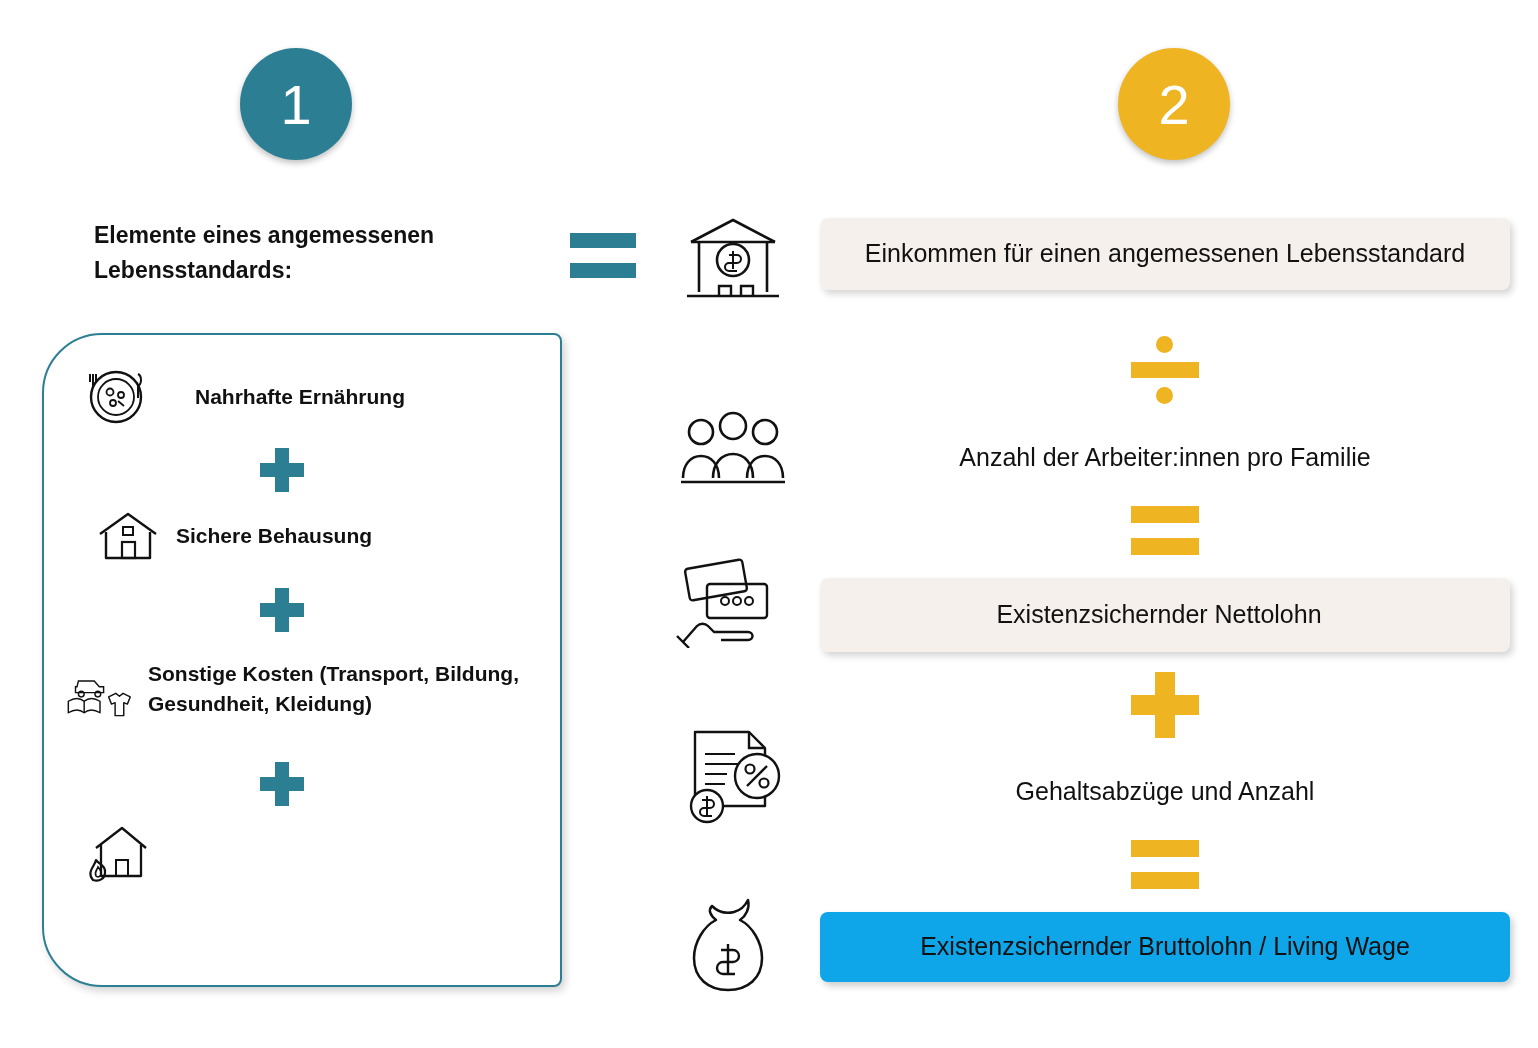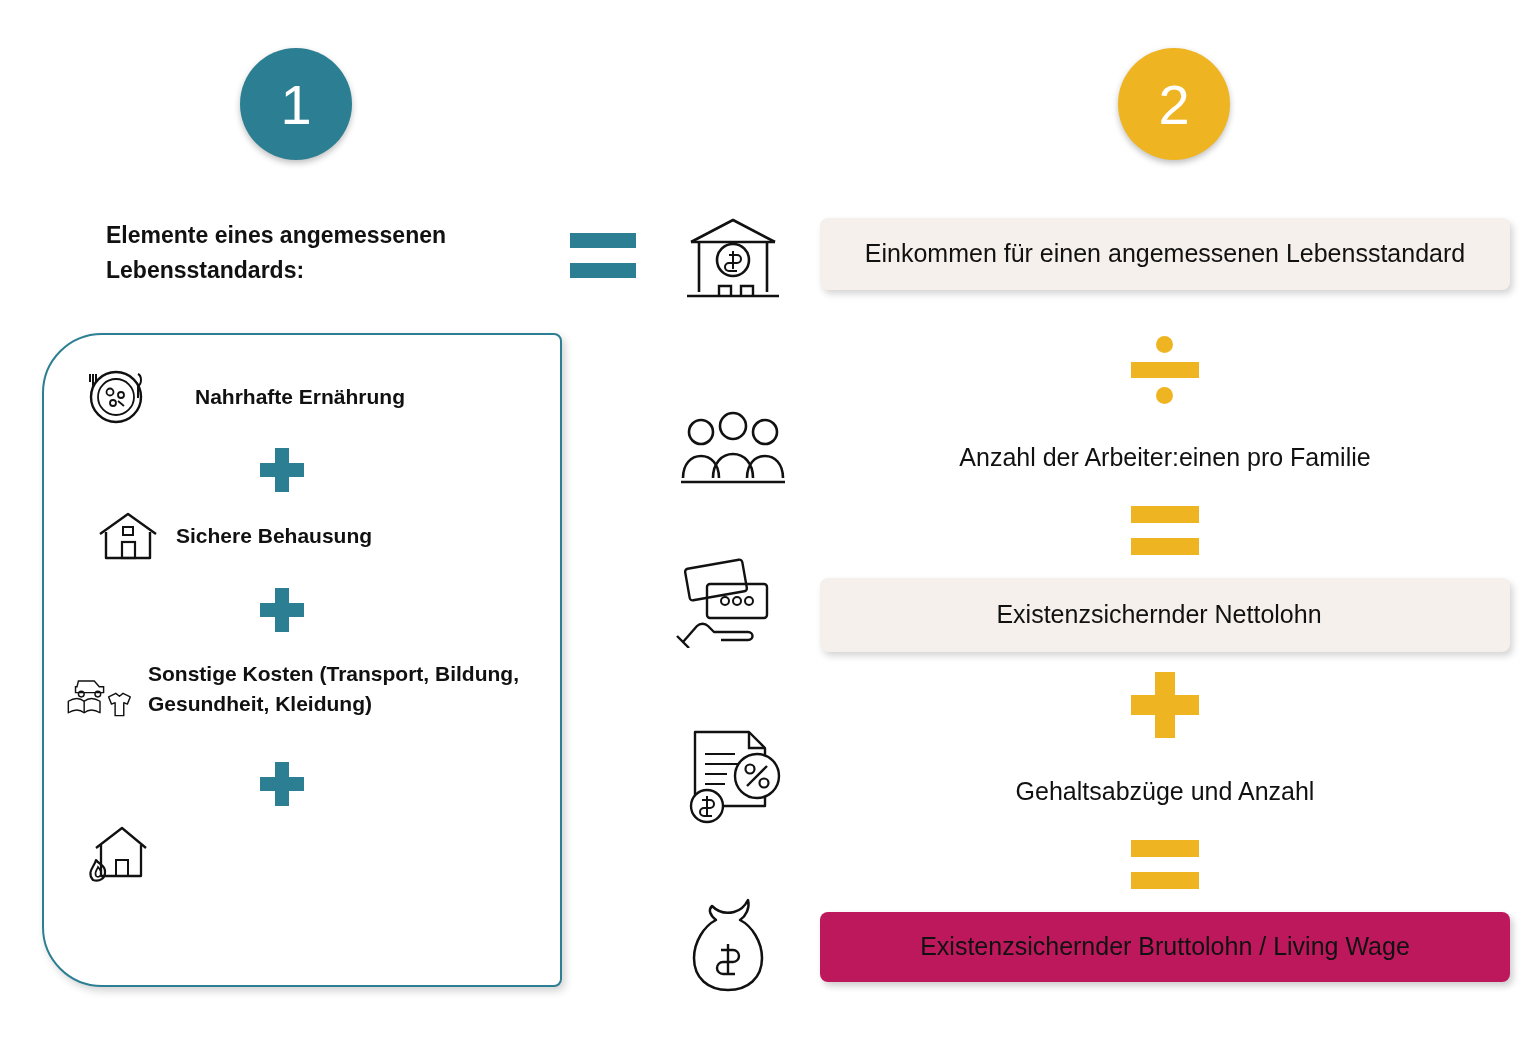--- a/index.html
+++ b/index.html
@@ -29,21 +29,21 @@
     font-size: 56px;
     font-weight: 400;
     box-shadow: 0 3px 6px rgba(0,0,0,0.25);
   }
   #badge-1 { left: 240px; top: 48px; background: #2c7f92; }
   #badge-2 { left: 1118px; top: 48px; background: #efb422; }
 
   
   .left-heading {
     position: absolute;
-    left: 106px;
+    left: 94px;
     top: 218px;
     width: 420px;
     font-size: 23px;
     font-weight: bold;
     line-height: 1.5;
     color: #111;
   }
 
   .elements-card {
     position: absolute;
@@ -133,21 +133,21 @@
     align-items: center;
     justify-content: center;
     text-align: center;
     font-size: 25px;
     line-height: 1.35;
     color: #111;
     box-sizing: border-box;
     padding: 6px 24px;
   }
   .rbox.grey { background: #f5f0ec; box-shadow: 3px 4px 7px rgba(0,0,0,0.17); }
-  .rbox.gold { background: #be185d; box-shadow: 3px 4px 7px rgba(0,0,0,0.2); }
+  .rbox.gold { background: #0ea5e9; box-shadow: 3px 4px 7px rgba(0,0,0,0.2); }
   .rbox.plain { background: transparent; }
 
   
   .op {
     position: absolute;
     left: 1131px;
     width: 68px;
   }
   .op-eq span {
     position: absolute;
@@ -340,21 +340,21 @@
 </div>
 
 <div class="rbox grey" style="top:218px; height:72px;">Einkommen für einen angemessenen Lebensstandard</div>
 
 <div class="op op-div" style="top:336px; height:68px;">
   <div class="dot top"></div>
     <div class="bar"></div>
     <div class="dot bottom"></div>
 </div>
 
-<div class="rbox plain" style="top:428px; height:60px;">Anzahl der Arbeiter:einen pro Familie</div>
+<div class="rbox plain" style="top:428px; height:60px;">Anzahl der Arbeiter:innen pro Familie</div>
 
 <div class="op op-eq" style="top:506px; height:50px;">
   <span class="b1"></span>
     <span class="b2"></span>
 </div>
 
 <div class="rbox grey" style="top:578px; height:74px;padding-left:12px;">Existenzsichernder Nettolohn</div>
 
 <div class="op op-plus" style="top:672px; height:68px;">
   <div class="h"></div>

